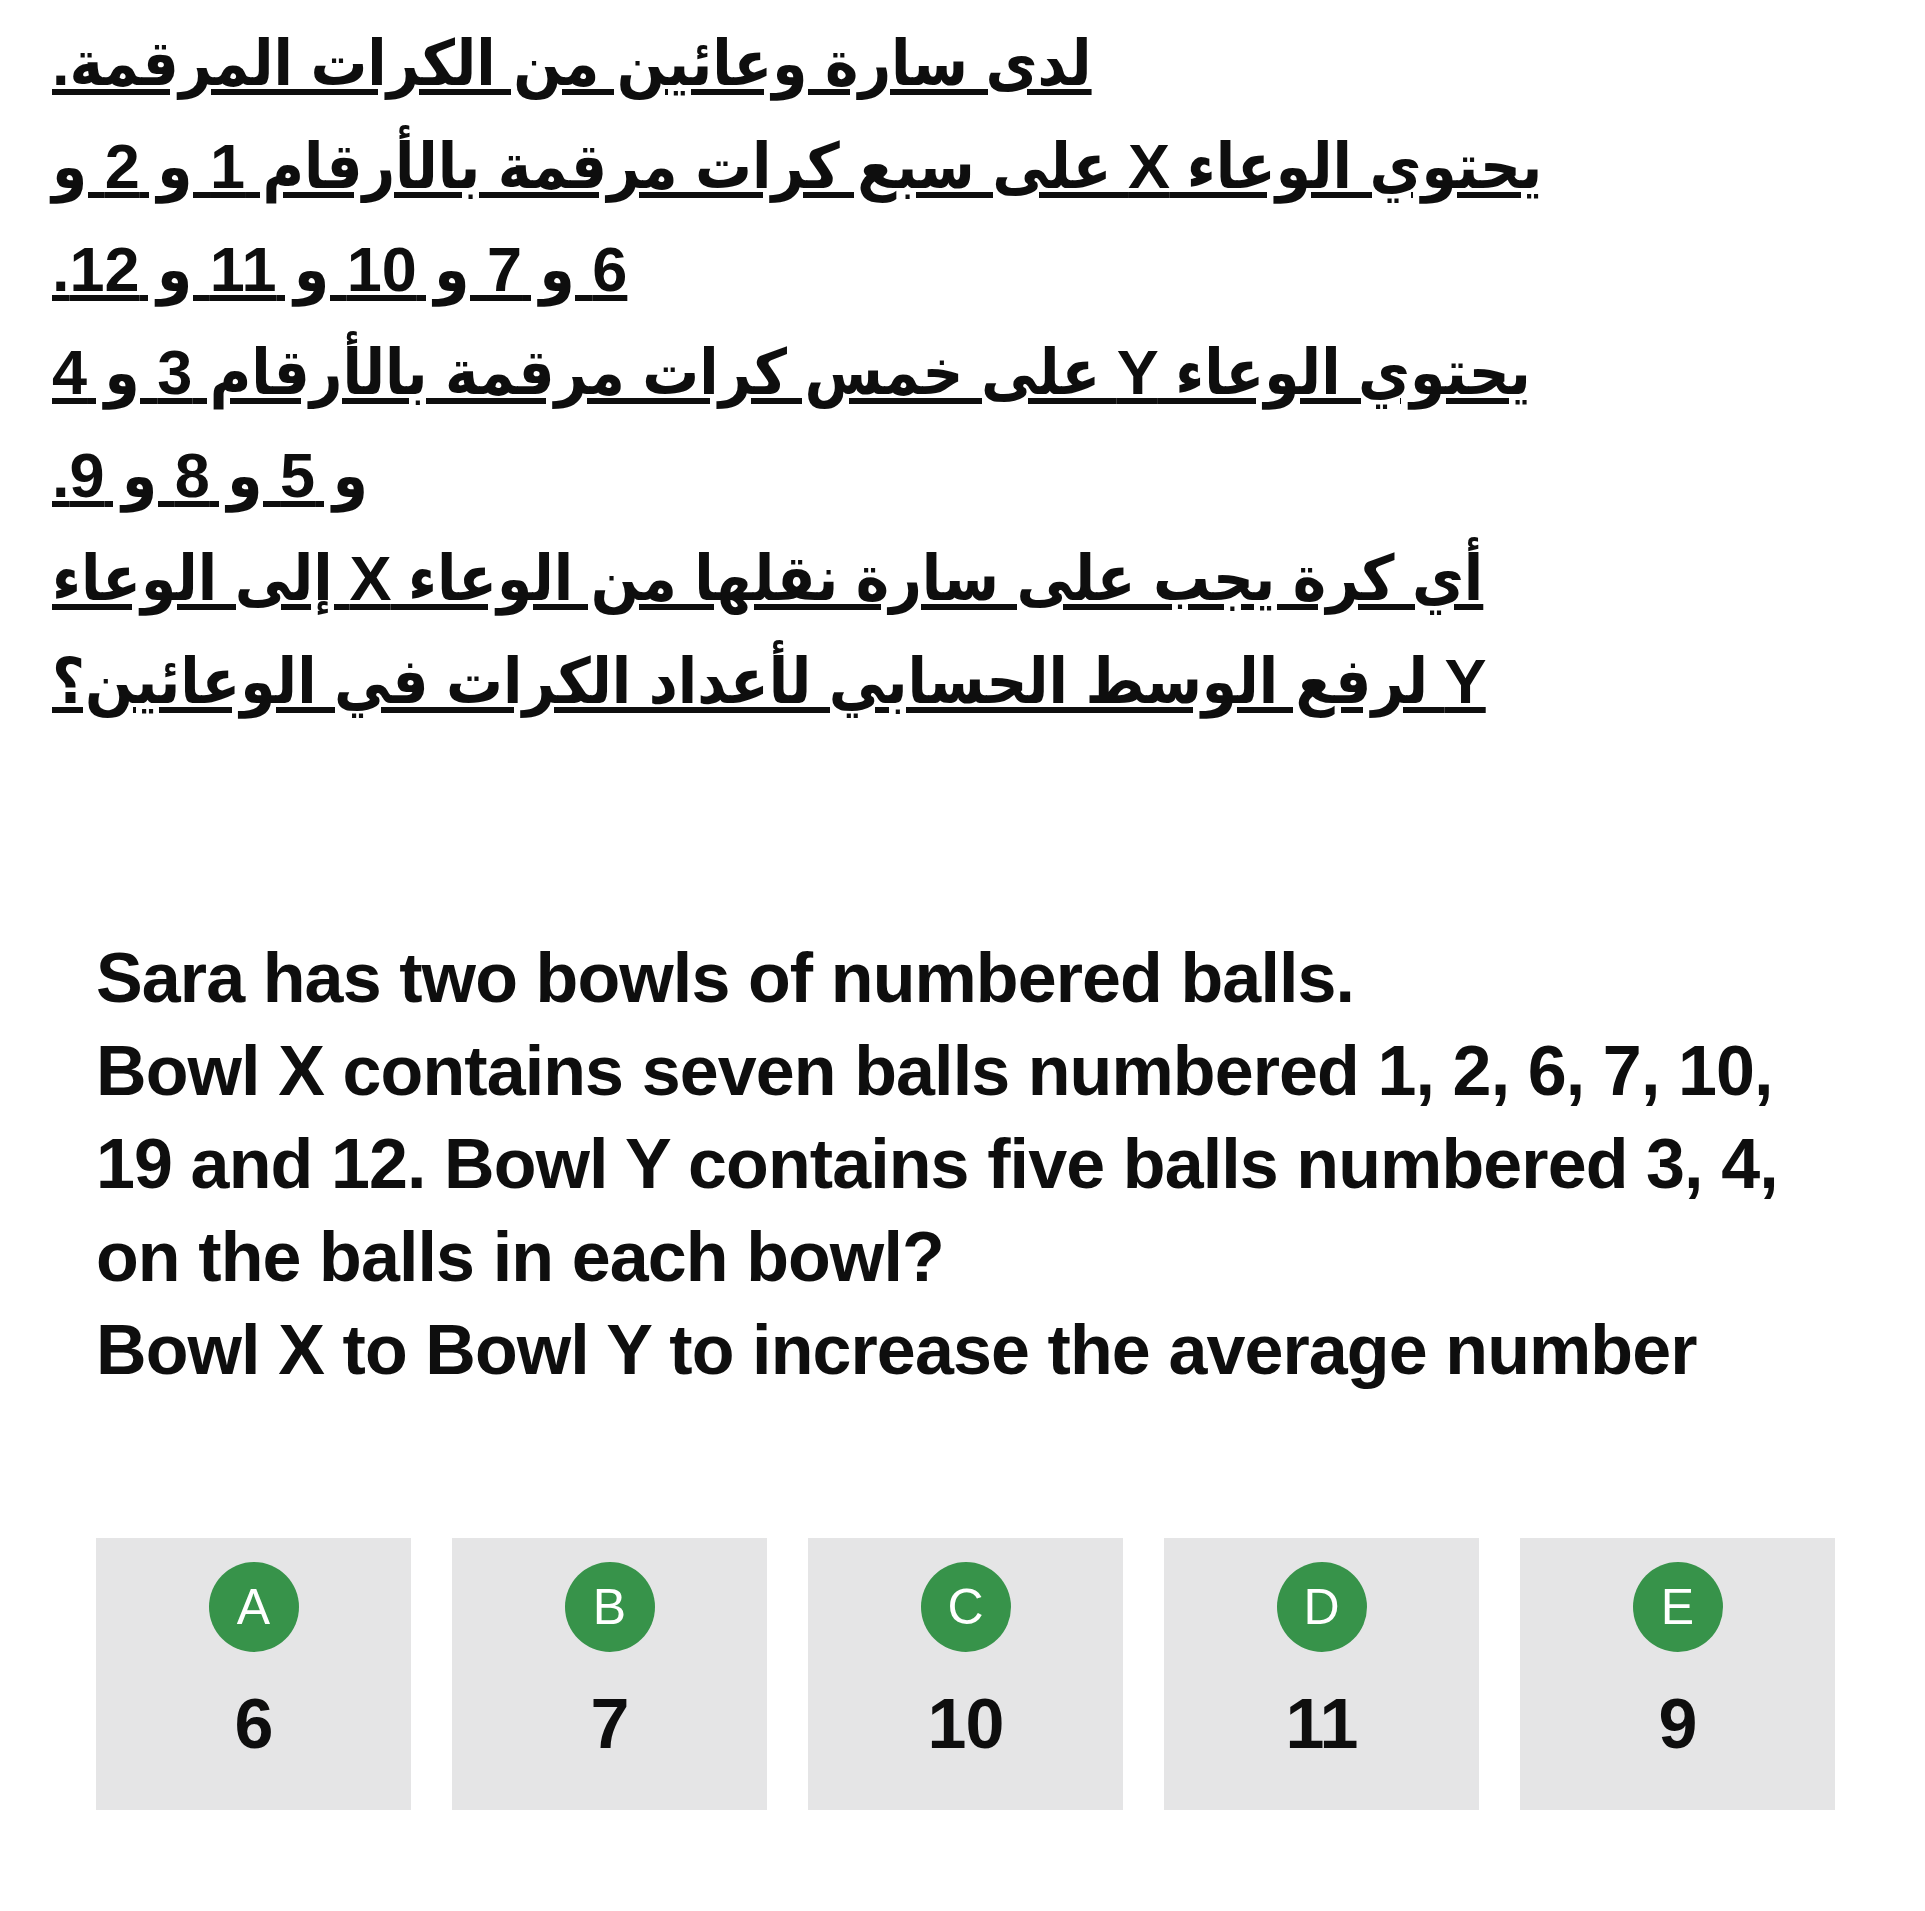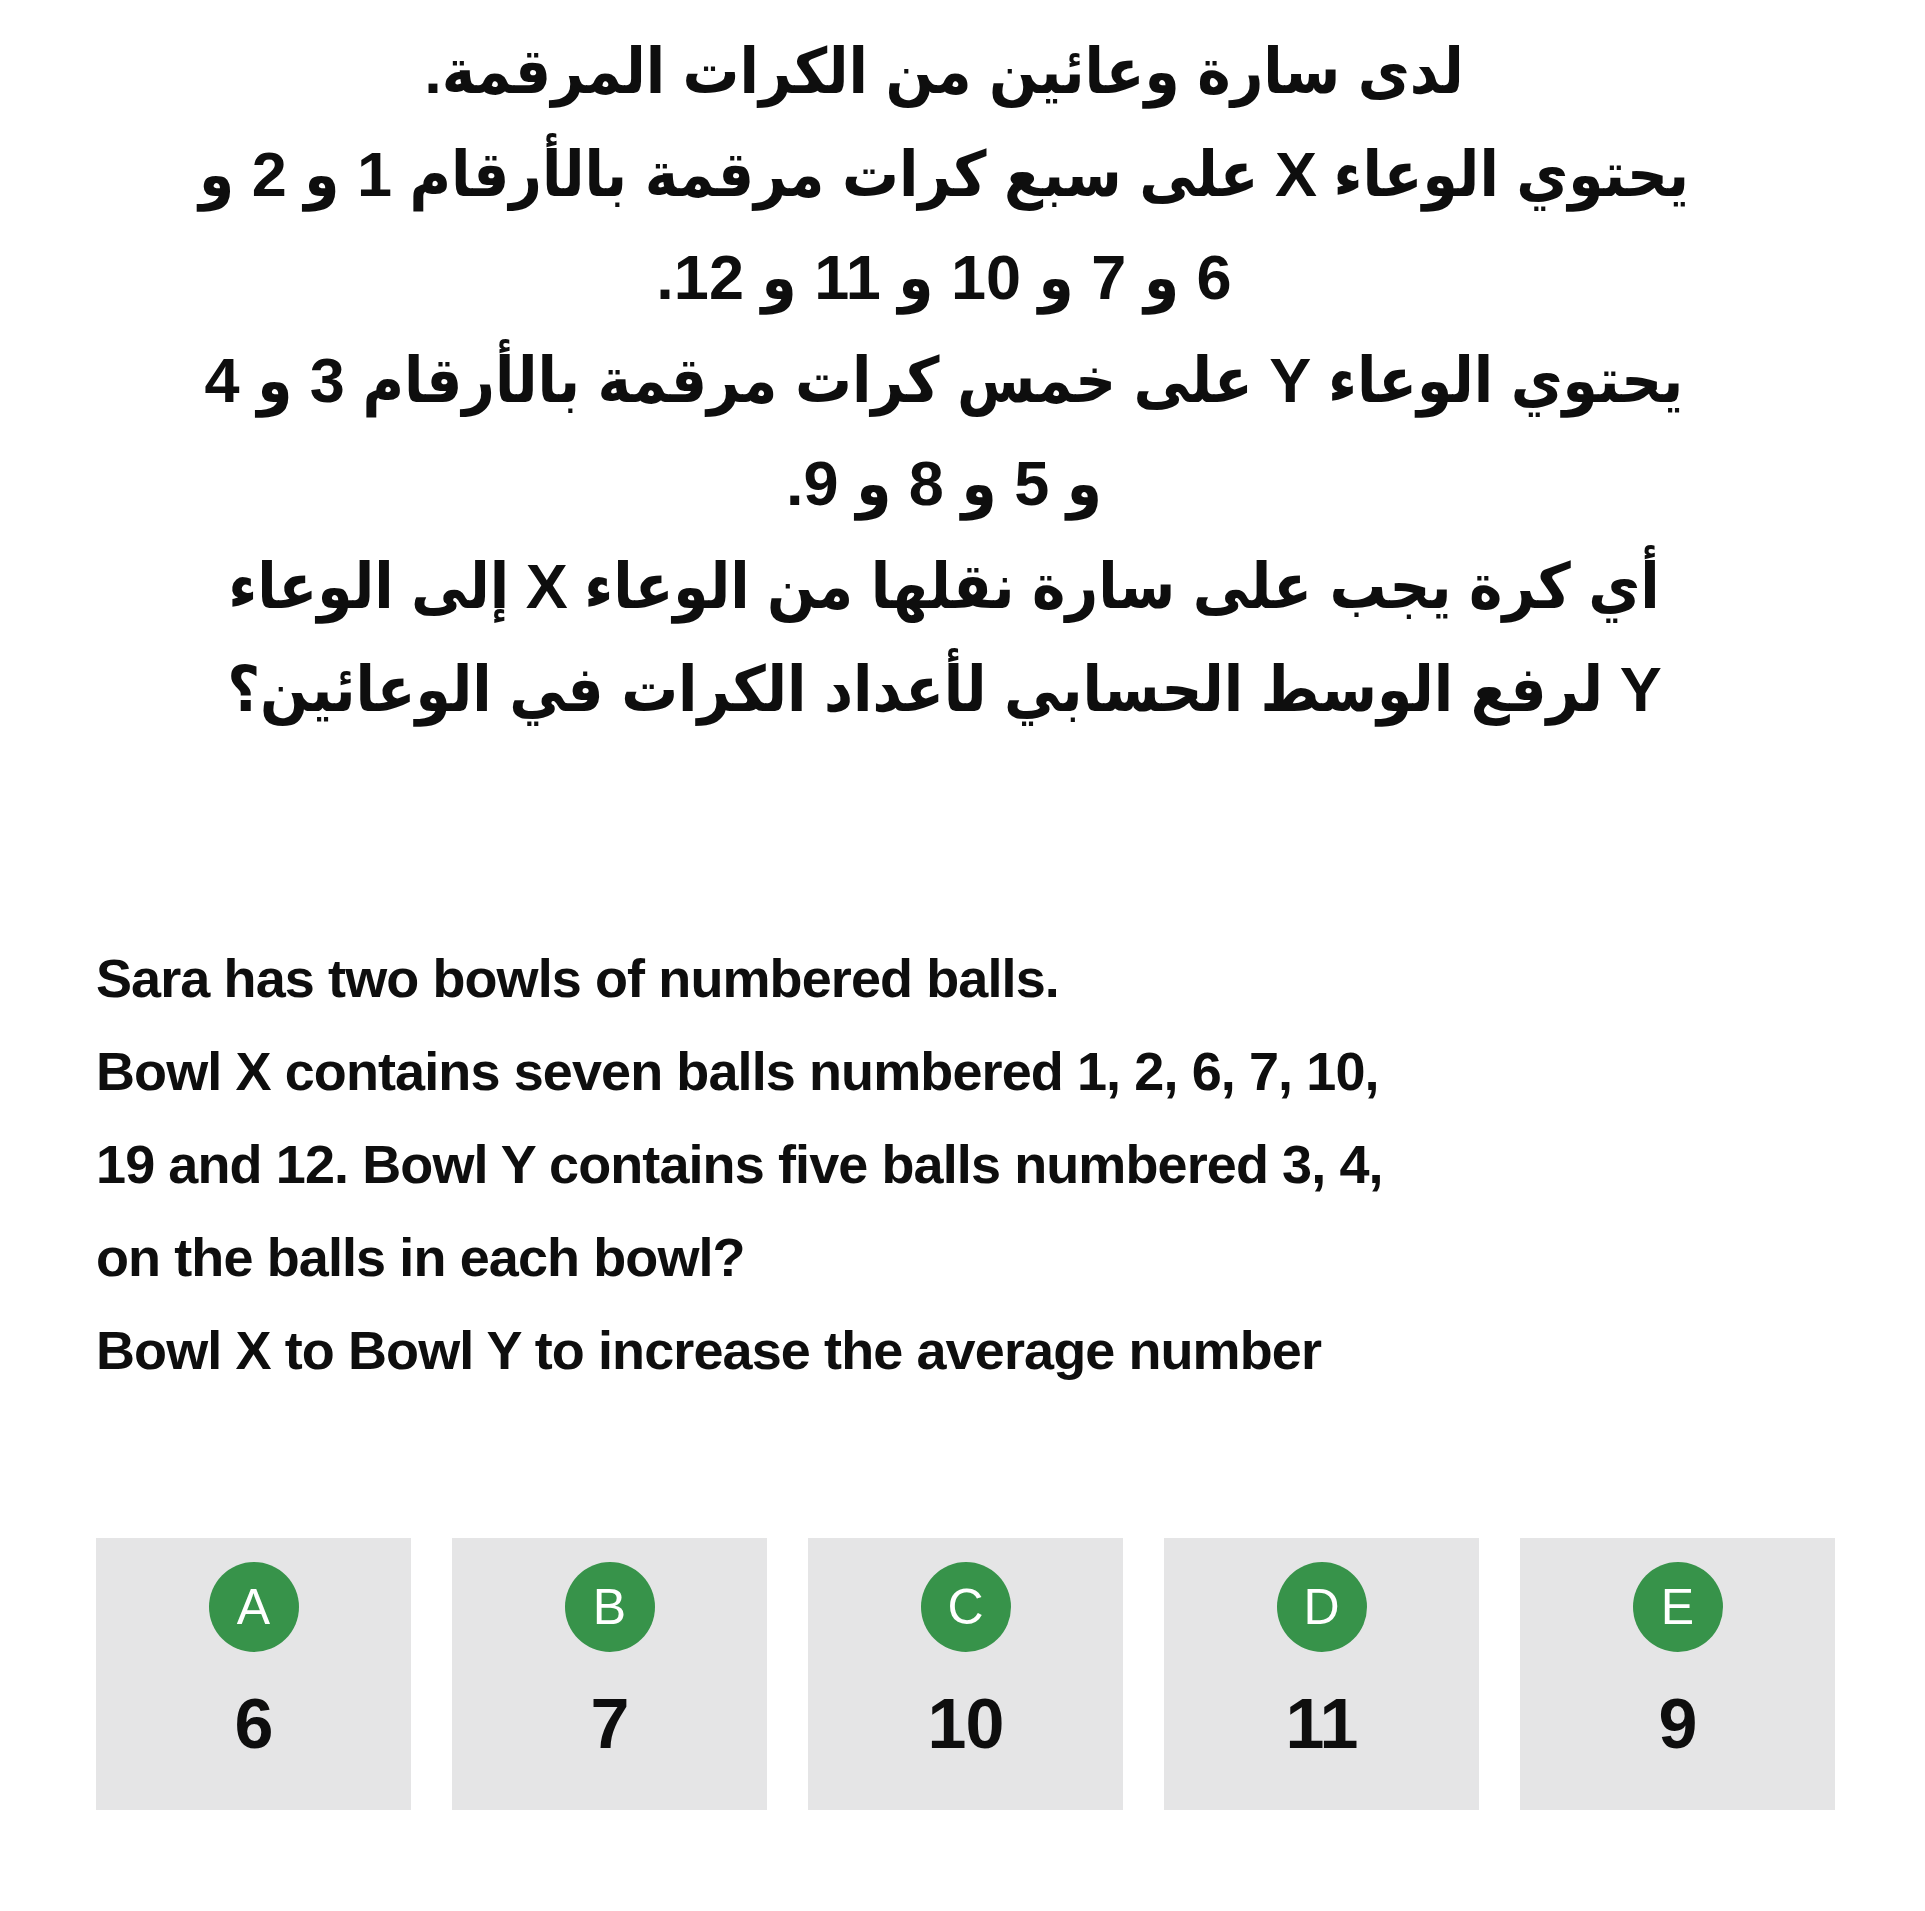--- a/index.html
+++ b/index.html
@@ -16,36 +16,37 @@
     font-family:"Liberation Sans","DejaVu Sans",sans-serif;
     font-stretch:condensed;
     color:var(--text);
     overflow:hidden;
   }
   .page{position:relative;width:1926px;height:1912px;}
 
   
   .arabic-block{
     position:absolute;
-    top:20px;right:90px;left:52px;
+    top:12px;right:90px;left:52px;
     direction:rtl;
-    text-align:center;
+    text-align:left;
     font-size:63px;
     font-weight:700;
     line-height:103px;
     letter-spacing:-0.9px;
+    text-decoration:underline;
   }
   .arabic-block .line{white-space:nowrap;}
 
   
   .english-block{
     position:absolute;
     top:932px;left:96px;right:52px;
     text-align:left;
-    font-size:54px;
+    font-size:70px;
     font-weight:700;
     line-height:93px;
     letter-spacing:-0.9px;
   }
   .english-block .line{white-space:nowrap;}
 
   
   .options-row{
     position:absolute;
     top:1538px;left:96px;

